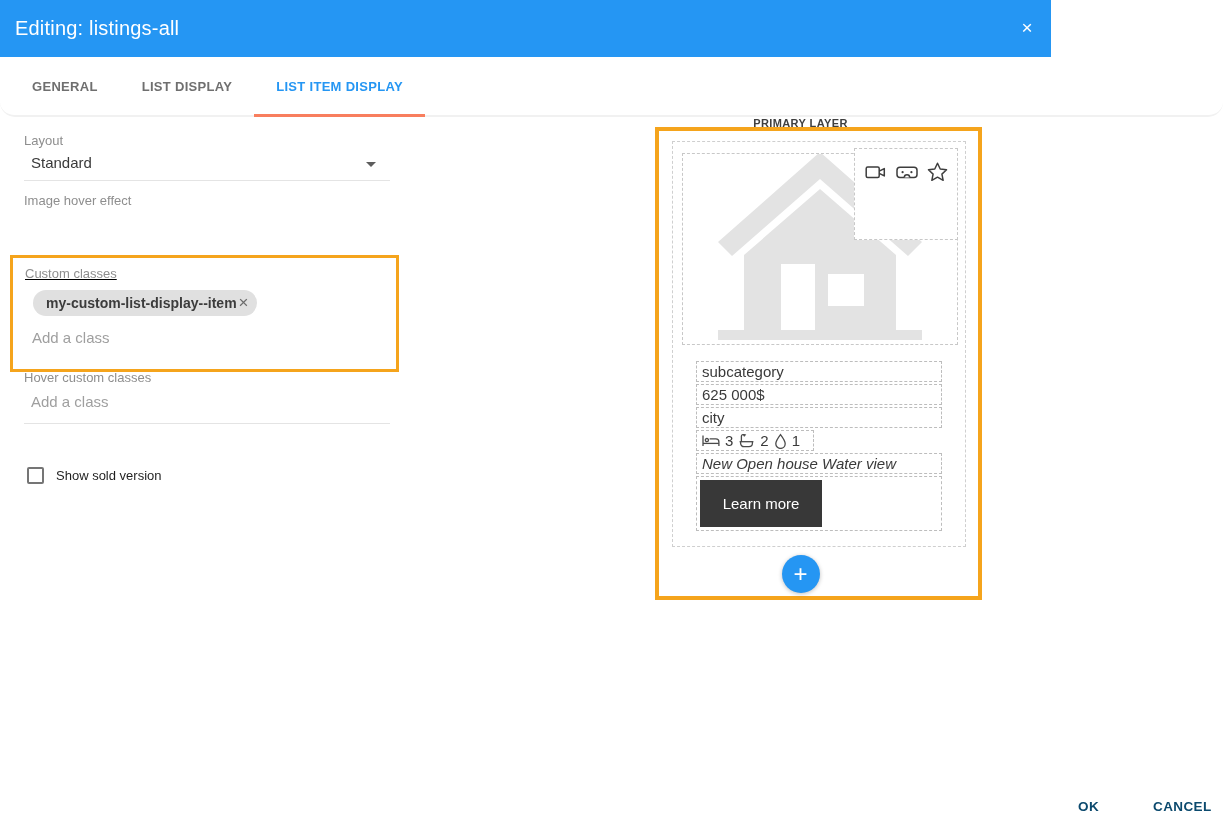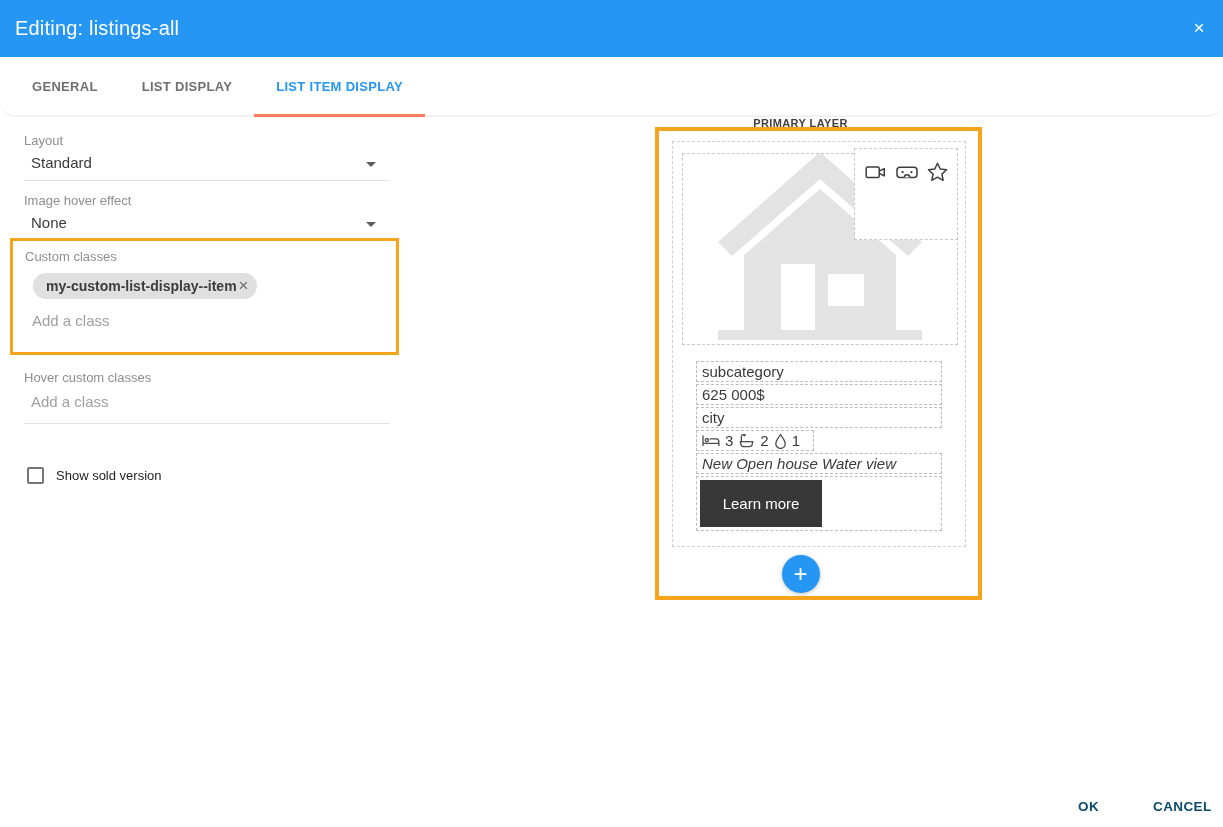--- a/index.html
+++ b/index.html
@@ -1,40 +1,40 @@
 <!DOCTYPE html>
 <html><head>
 <meta charset="utf-8">
 <style>
   * { margin:0; padding:0; box-sizing:border-box; }
   html,body { background:#fff; }
   body { font-family:"Liberation Sans", sans-serif; width:1223px; height:827px; }
   .screen { position:relative; width:1223px; height:827px; background:#fff; overflow:hidden; }
 
   
-  .titlebar { position:absolute; left:0; top:0; width:1223px; height:57px; background:#2596f3; display:flex; align-items:center; }
+  .titlebar { position:absolute; left:0; top:0; width:1051px; height:57px; background:#2596f3; display:flex; align-items:center; }
   .titlebar .title { color:#fff; font-size:20px; font-weight:400; padding-left:15px; letter-spacing:.2px; }
   .close-btn { position:absolute; right:12px; top:16px; width:24px; height:24px; color:#fff; font-size:19px;
                display:flex; align-items:center; justify-content:center; cursor:pointer; }
 
   
   .tabbar { position:absolute; left:0; top:57px; width:1223px; height:60px; border-bottom:2px solid #f1f1f1; padding-left:10px; display:flex; align-items:flex-end;border-radius:15px; }
   .tab { padding:0 22px 20px 22px; font-size:13px; font-weight:700; letter-spacing:.3px; color:#6f6f6f;
          border-bottom:3px solid transparent; margin-bottom:-2px; cursor:pointer; }
   .tab.active { color:#2596f3; border-bottom-color:#f87e5e; }
 
   
   .form-panel { position:absolute; left:0; top:117px; width:410px; }
   .f-label { font-size:13px; color:#8e8e8e; }
   .f-value { font-size:15px; color:#3a3a3a; padding:6px 0 9px 7px; border-bottom:1px solid #e4e4e4; position:relative; cursor:pointer; }
   .caret { position:absolute; right:14px; top:14px; width:0; height:0; border-left:5px solid transparent; border-right:5px solid transparent; border-top:5px solid #5d5d5d; }
   .field-layout { position:absolute; left:24px; top:16px; width:366px; }
   .field-hover  { position:absolute; left:24px; top:76px; width:366px; }
 
-  .classes-box { position:absolute; left:10px; top:121px; width:389px; height:117px; border:3px solid #f5a41c; padding:8px 0 16px 12px; }
+  .classes-box { position:absolute; left:10px; top:138px; width:389px; height:117px; border:3px solid #f5a41c; padding:8px 0 16px 12px;text-decoration:underline; }
   .chip { display:inline-flex; align-items:center; margin:9px 0 0 8px; background:#e0e0e0; border-radius:16px; padding:5px 8px 5px 13px; }
   .chip .chip-label { font-size:14px; font-weight:700; color:#3c3c3c; }
   .chip .chip-x { font-size:17px; color:#6b6b6b; margin-left:2px; cursor:pointer; line-height:14px; }
   .add-class-input { border:none; outline:none; font-size:15px; color:#3a3a3a; width:330px; background:transparent; font-family:"Liberation Sans",sans-serif; }
   .add-class-input::placeholder { color:#9f9f9f; }
   .classes-box .add-class-input { margin:13px 0 0 7px; }
 
   .hover-classes { position:absolute; left:24px; top:253px; width:366px; }
   .hover-classes .add-wrap { border-bottom:1px solid #e4e4e4; padding:8px 0 12px 7px; }
 
@@ -93,24 +93,20 @@
     <div class="field-layout">
       <div class="f-label">Layout</div>
       <div class="f-value">
         <span>Standard</span>
         <span class="caret"></span>
       </div>
     </div>
 
     <div class="field-hover">
       <div class="f-label">Image hover effect</div>
-      <div class="f-value">
-        <span>None</span>
-        <span class="caret"></span>
-      </div>
     </div>
 
     <div class="classes-box">
       <div class="f-label">Custom classes</div>
       <div class="chip">
         <span class="chip-label">my-custom-list-display--item</span>
         <span class="chip-x">×</span>
       </div>
       <div>
         <input class="add-class-input" placeholder="Add a class" style="">

